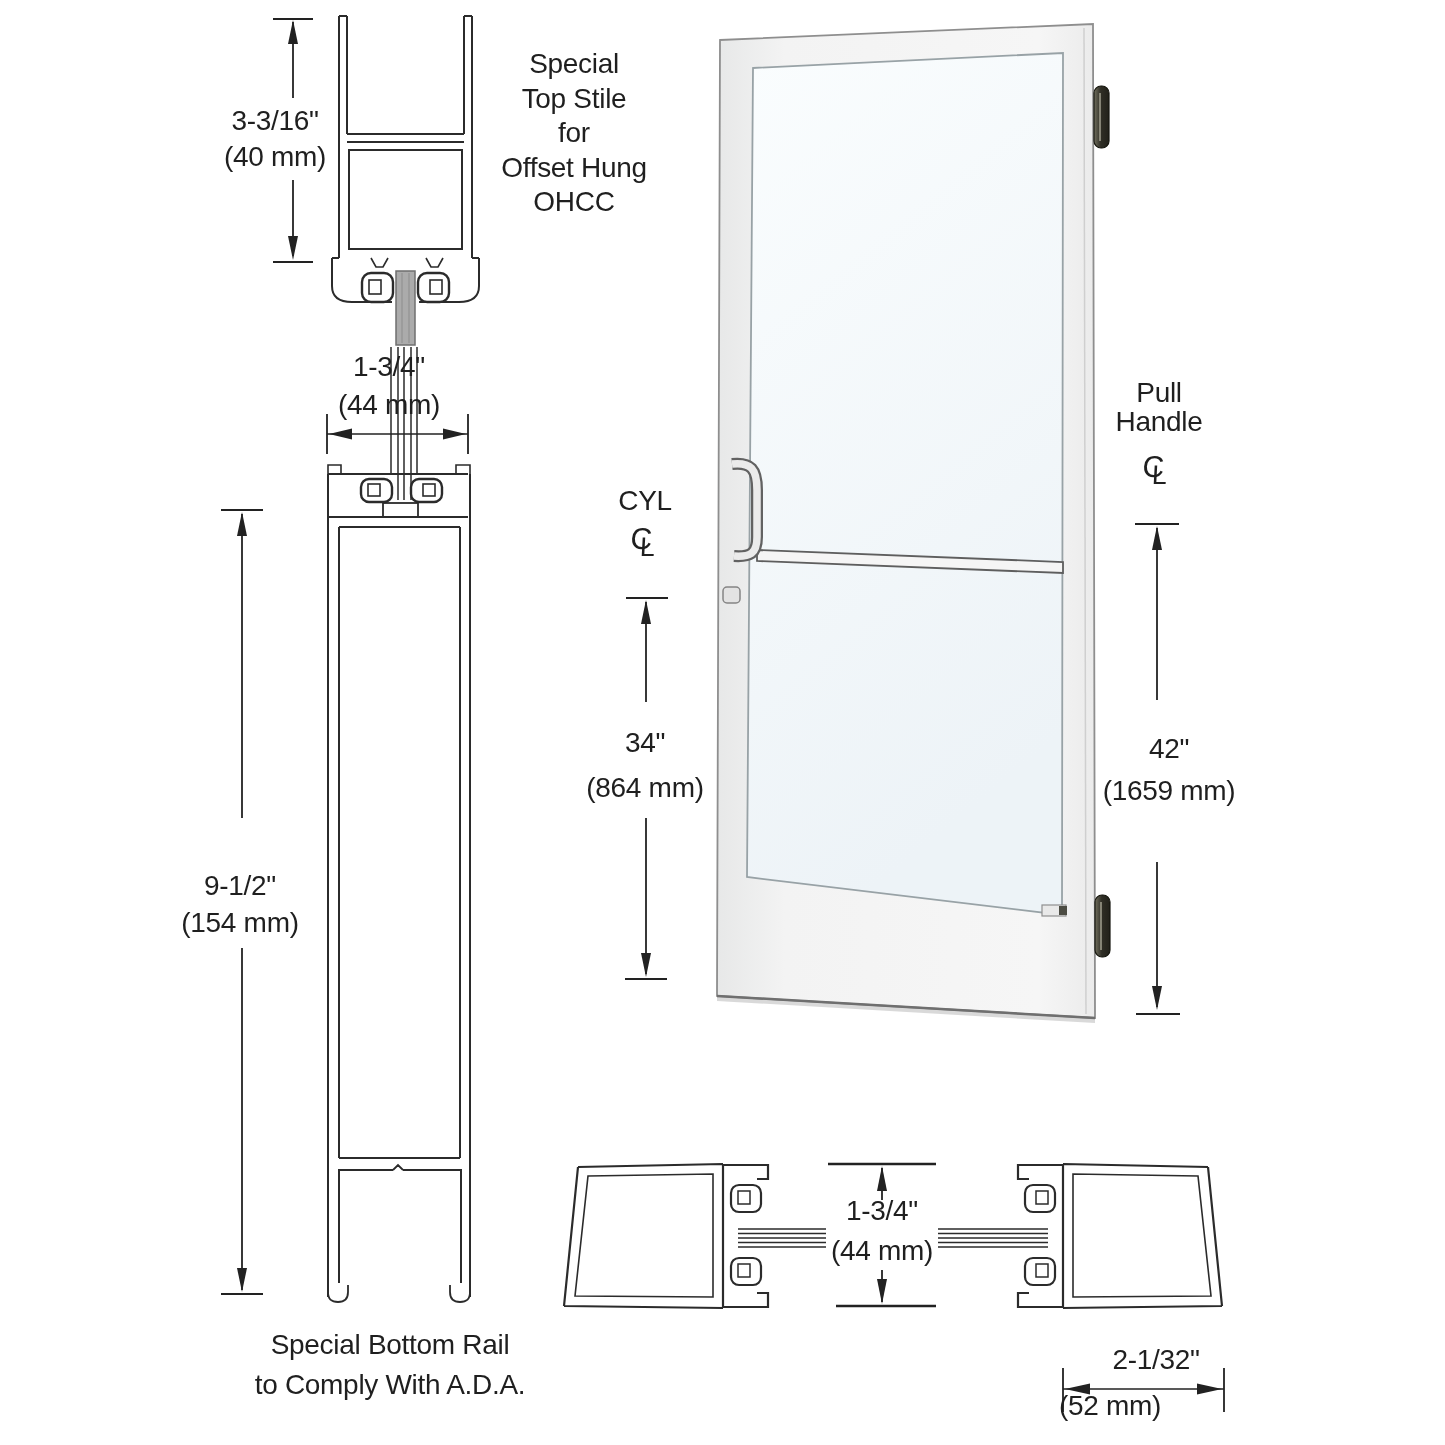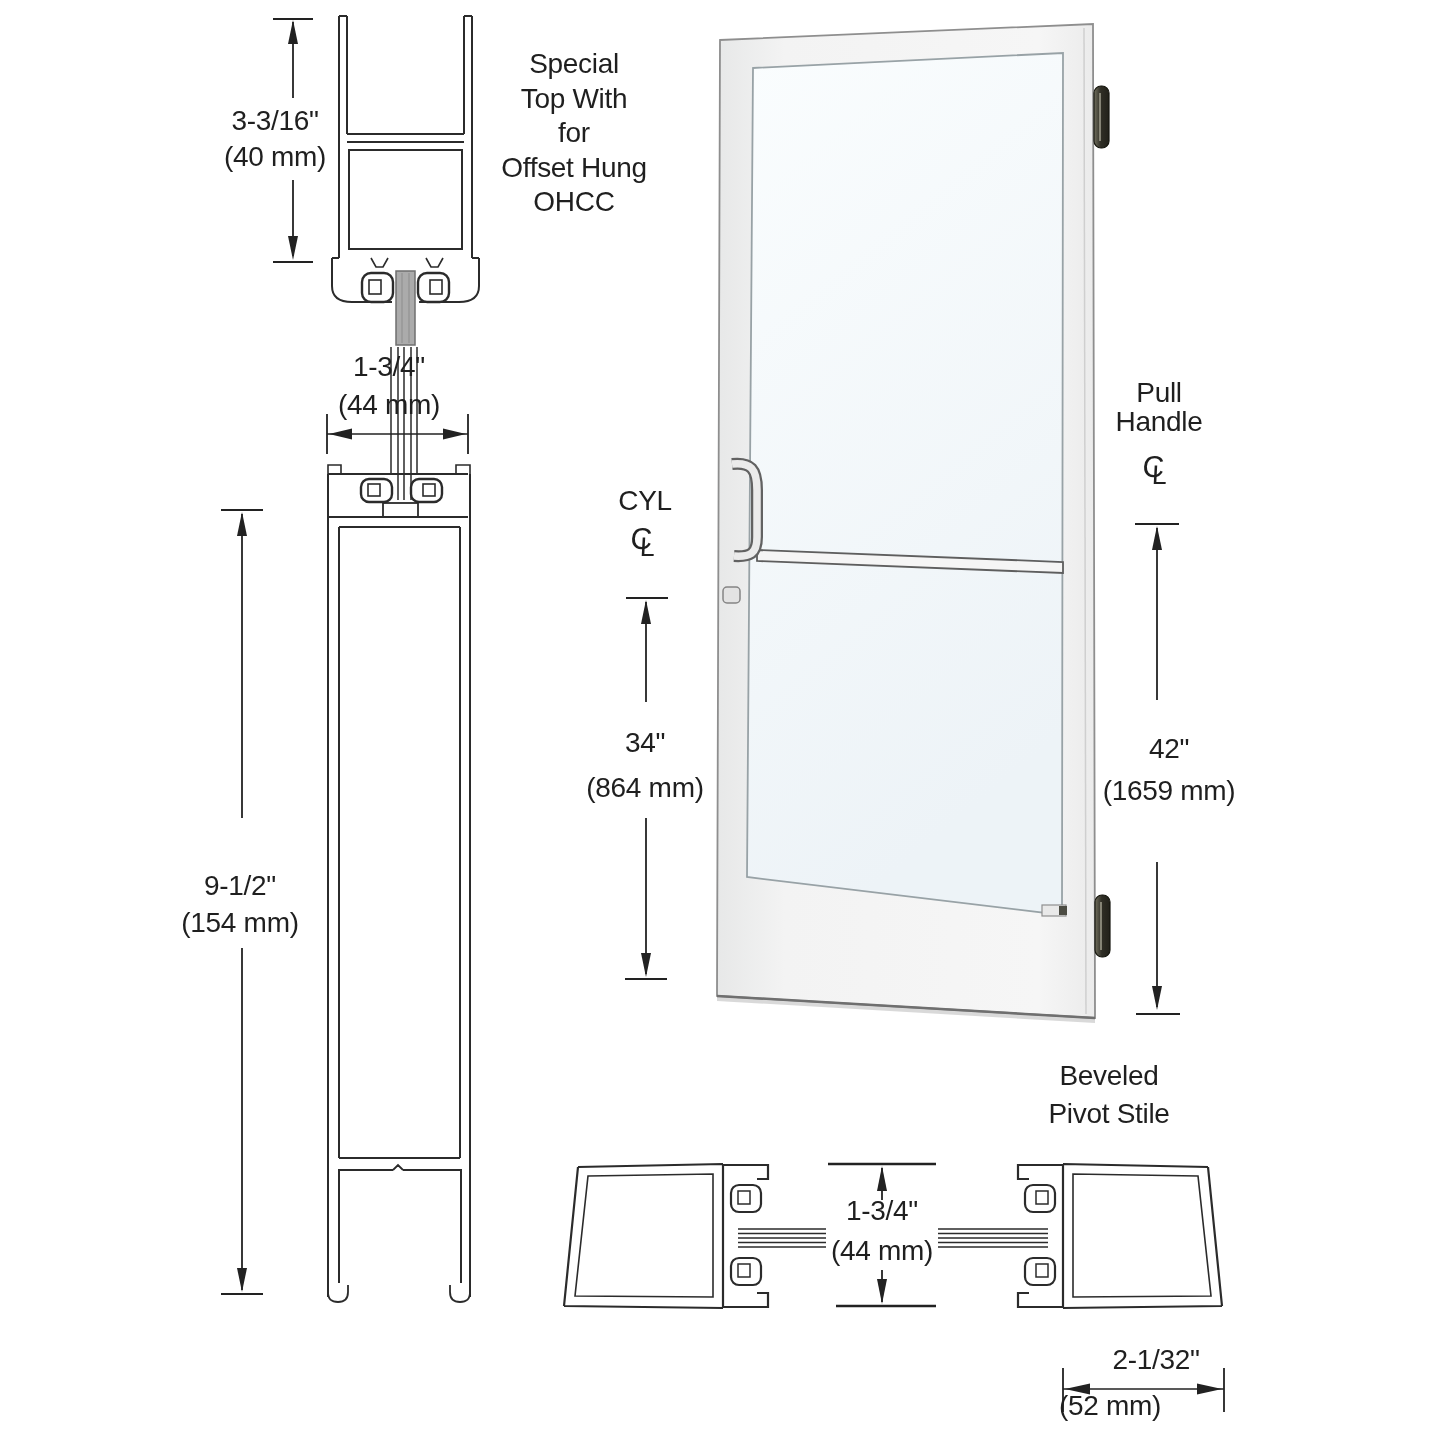--- a/index.html
+++ b/index.html
@@ -196,41 +196,45 @@
   <g stroke="#222222" stroke-width="1.8" fill="#222222">
     <path d="M1063,1368 V1412 M1224,1368 V1412" fill="none"></path>
     <path d="M1063,1389 H1224" fill="none" stroke-width="1.5"></path>
     <polygon points="1065,1389 1090,1383.5 1090,1394.5" stroke="none"></polygon>
     <polygon points="1222,1389 1197,1383.5 1197,1394.5" stroke="none"></polygon>
   </g>
 </svg>
 
 <div class="lbl lh34" style="left:574px;top:47px">
   <div>Special</div>
-  <div>Top With</div>
+  <div>Top Stile</div>
   <div>for</div>
   <div>Offset Hung</div>
   <div>OHCC</div>
 </div>
 
 <div class="lbl lh36" style="left:275px;top:103px">
   <div>3-3/16"</div>
   <div>(40 mm)</div>
 </div>
 
 <div class="lbl lh38" style="left:389px;top:348px">
   <div>1-3/4"</div>
   <div>(44 mm)</div>
 </div>
 
 <div class="lbl lh37" style="left:240px;top:867px">
   <div>9-1/2"</div>
   <div>(154 mm)</div>
 </div>
 
+<div class="lbl lh40" style="left:390px;top:1325px">
+  <div>Special Bottom Rail</div>
+  <div>to Comply With A.D.A.</div>
+</div>
 
 <div class="lbl" style="left:645px;top:482px">CYL</div>
 
 <span class="cl" style="left:630px;top:524px">
   <span class="c">C</span>
   <span class="l">L</span>
 </span>
 
 <div class="lbl lh45" style="left:645px;top:720px">
   <div>34"</div>
@@ -245,24 +249,20 @@
 <span class="cl" style="left:1142px;top:452px">
   <span class="c">C</span>
   <span class="l">L</span>
 </span>
 
 <div class="lbl lh42" style="left:1169px;top:728px">
   <div>42"</div>
   <div>(1659 mm)</div>
 </div>
 
-<div class="lbl lh38" style="left:1109px;top:1057px">
-  <div>Beveled</div>
-  <div>Pivot Stile</div>
-</div>
 
 <div class="lbl lh40" style="left:882px;top:1191px">
   <div>1-3/4"</div>
   <div>(44 mm)</div>
 </div>
 
 <div class="lbl" style="left:1156px;top:1341px">2-1/32"</div>
 <div class="lbl" style="left:1110px;top:1387px">(52 mm)</div>
 
 </div>

